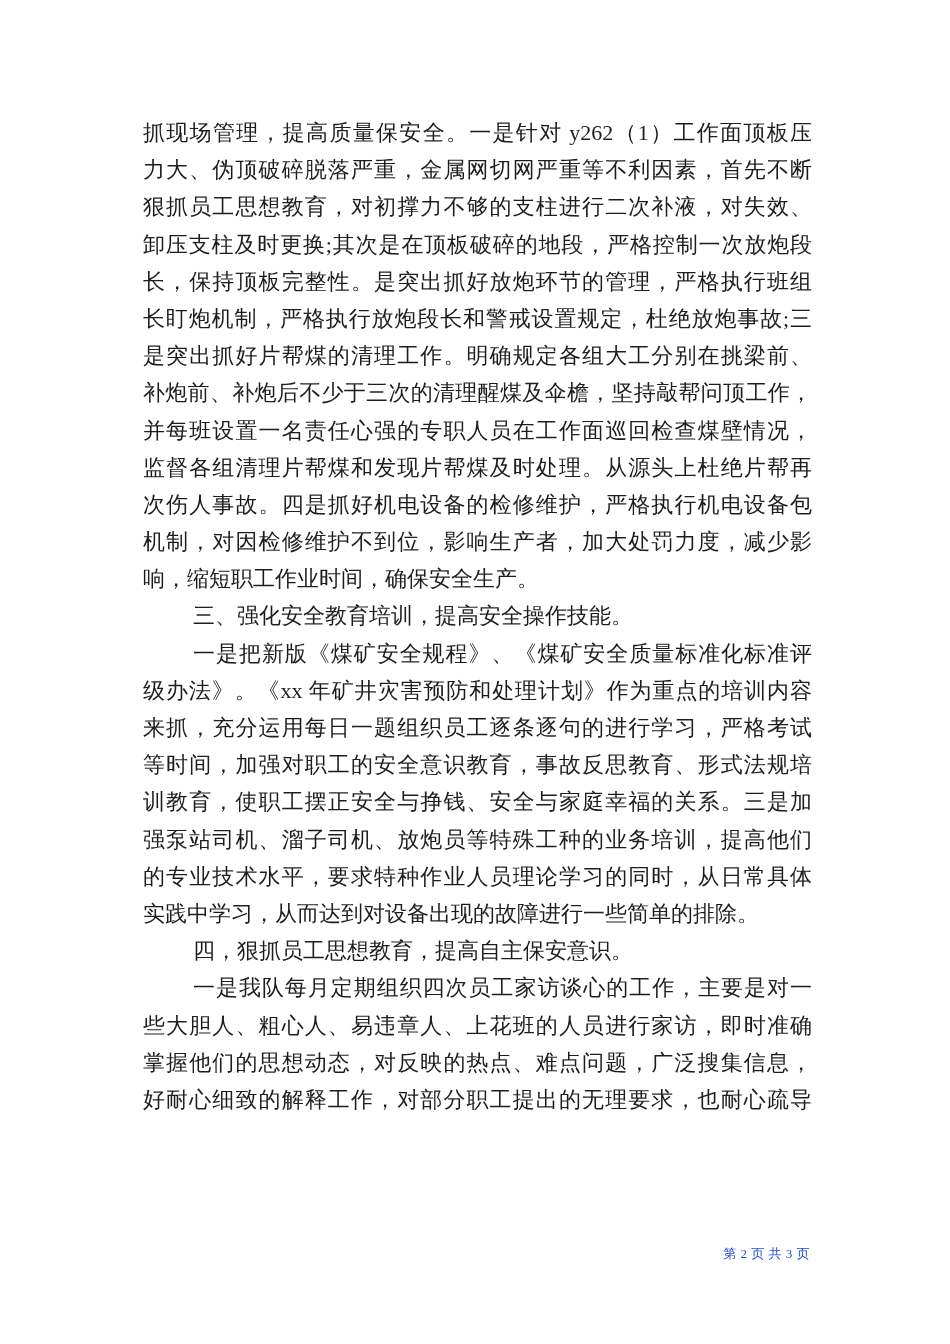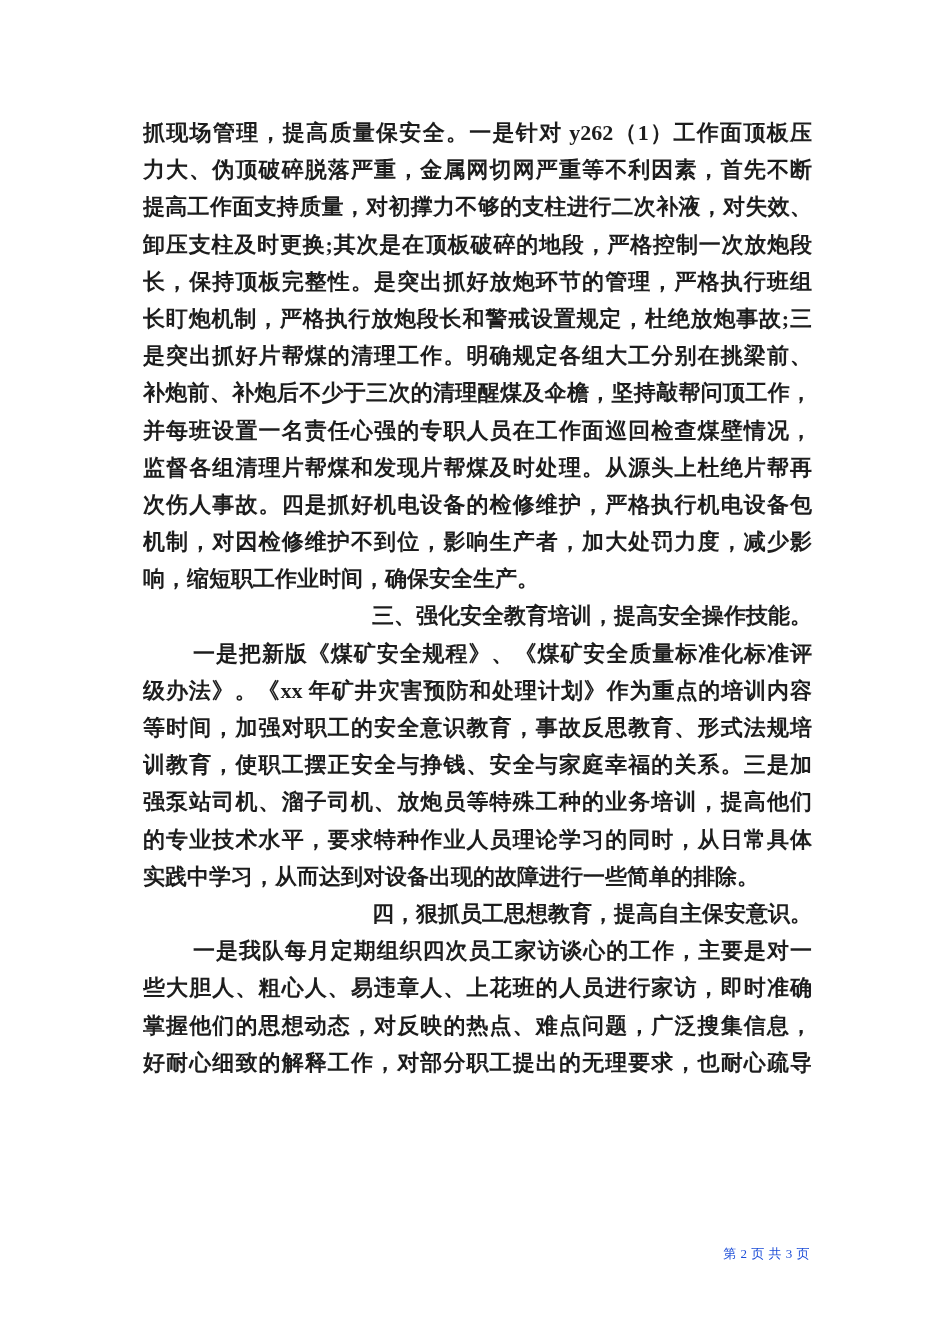--- a/index.html
+++ b/index.html
@@ -20,70 +20,70 @@
     overflow: hidden;
   }
   .content {
     position: absolute;
     left: 143px;
     top: 114px;
     width: 669px;
     font-size: 22px;
     line-height: 37.2px;
     color: #1d1d1d;
-    font-weight: 700;
+    font-weight: 400;
   }
   .ln {
     height: 37.2px;
     overflow: hidden;
     white-space: normal;
   }
   
   .ln.j {
     text-align: justify;
     text-align-last: justify;
     text-justify: inter-character;
   }
   
   .ln.ind {
     padding-left: 50px;
-    text-align: right;
   }
   .footer {
     position: absolute;
     top: 1245px;
     right: 140px;
     font-size: 13px;
     line-height: 18px;
     color: #1d4ed8;
     letter-spacing: 0.5px;
   }
 </style>
 </head>
 <body>
 
 <div class="page">
 
   <main class="content">
     <div class="ln j">抓现场管理，提高质量保安全。一是针对 y262（1）工作面顶板压</div>
     <div class="ln j">力大、伪顶破碎脱落严重，金属网切网严重等不利因素，首先不断</div>
-    <div class="ln j">提高工作面支持质量，对初撑力不够的支柱进行二次补液，对失效、</div>
+    <div class="ln j">狠抓员工思想教育，对初撑力不够的支柱进行二次补液，对失效、</div>
     <div class="ln j">卸压支柱及时更换;其次是在顶板破碎的地段，严格控制一次放炮段</div>
     <div class="ln j">长，保持顶板完整性。是突出抓好放炮环节的管理，严格执行班组</div>
     <div class="ln j">长盯炮机制，严格执行放炮段长和警戒设置规定，杜绝放炮事故;三</div>
     <div class="ln j">是突出抓好片帮煤的清理工作。明确规定各组大工分别在挑梁前、</div>
     <div class="ln j">补炮前、补炮后不少于三次的清理醒煤及伞檐，坚持敲帮问顶工作，</div>
     <div class="ln j">并每班设置一名责任心强的专职人员在工作面巡回检查煤壁情况，</div>
     <div class="ln j">监督各组清理片帮煤和发现片帮煤及时处理。从源头上杜绝片帮再</div>
     <div class="ln j">次伤人事故。四是抓好机电设备的检修维护，严格执行机电设备包</div>
     <div class="ln j">机制，对因检修维护不到位，影响生产者，加大处罚力度，减少影</div>
     <div class="ln">响，缩短职工作业时间，确保安全生产。</div>
     <div class="ln ind">三、强化安全教育培训，提高安全操作技能。</div>
     <div class="ln ind j">一是把新版《煤矿安全规程》、《煤矿安全质量标准化标准评</div>
     <div class="ln j">级办法》。《xx 年矿井灾害预防和处理计划》作为重点的培训内容</div>
+    <div class="ln j">来抓，充分运用每日一题组织员工逐条逐句的进行学习，严格考试</div>
     <div class="ln j">等时间，加强对职工的安全意识教育，事故反思教育、形式法规培</div>
     <div class="ln j">训教育，使职工摆正安全与挣钱、安全与家庭幸福的关系。三是加</div>
     <div class="ln j">强泵站司机、溜子司机、放炮员等特殊工种的业务培训，提高他们</div>
     <div class="ln j">的专业技术水平，要求特种作业人员理论学习的同时，从日常具体</div>
     <div class="ln">实践中学习，从而达到对设备出现的故障进行一些简单的排除。</div>
     <div class="ln ind">四，狠抓员工思想教育，提高自主保安意识。</div>
     <div class="ln ind j">一是我队每月定期组织四次员工家访谈心的工作，主要是对一</div>
     <div class="ln j">些大胆人、粗心人、易违章人、上花班的人员进行家访，即时准确</div>
     <div class="ln j">掌握他们的思想动态，对反映的热点、难点问题，广泛搜集信息，</div>
     <div class="ln j">好耐心细致的解释工作，对部分职工提出的无理要求，也耐心疏导</div>

